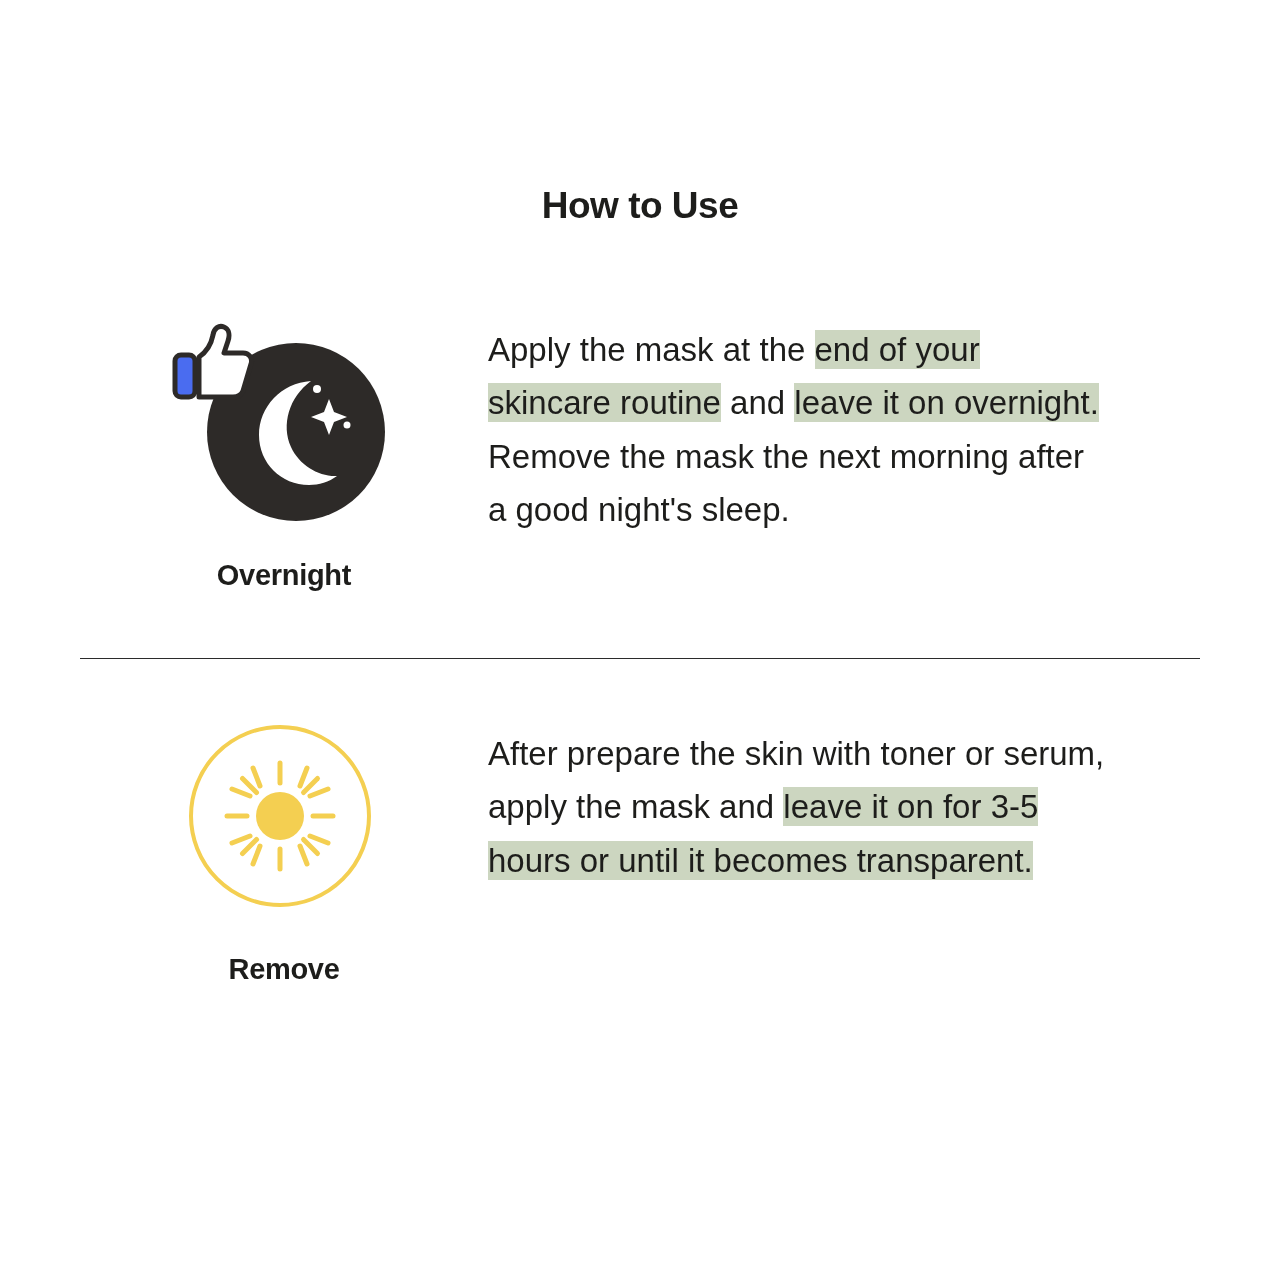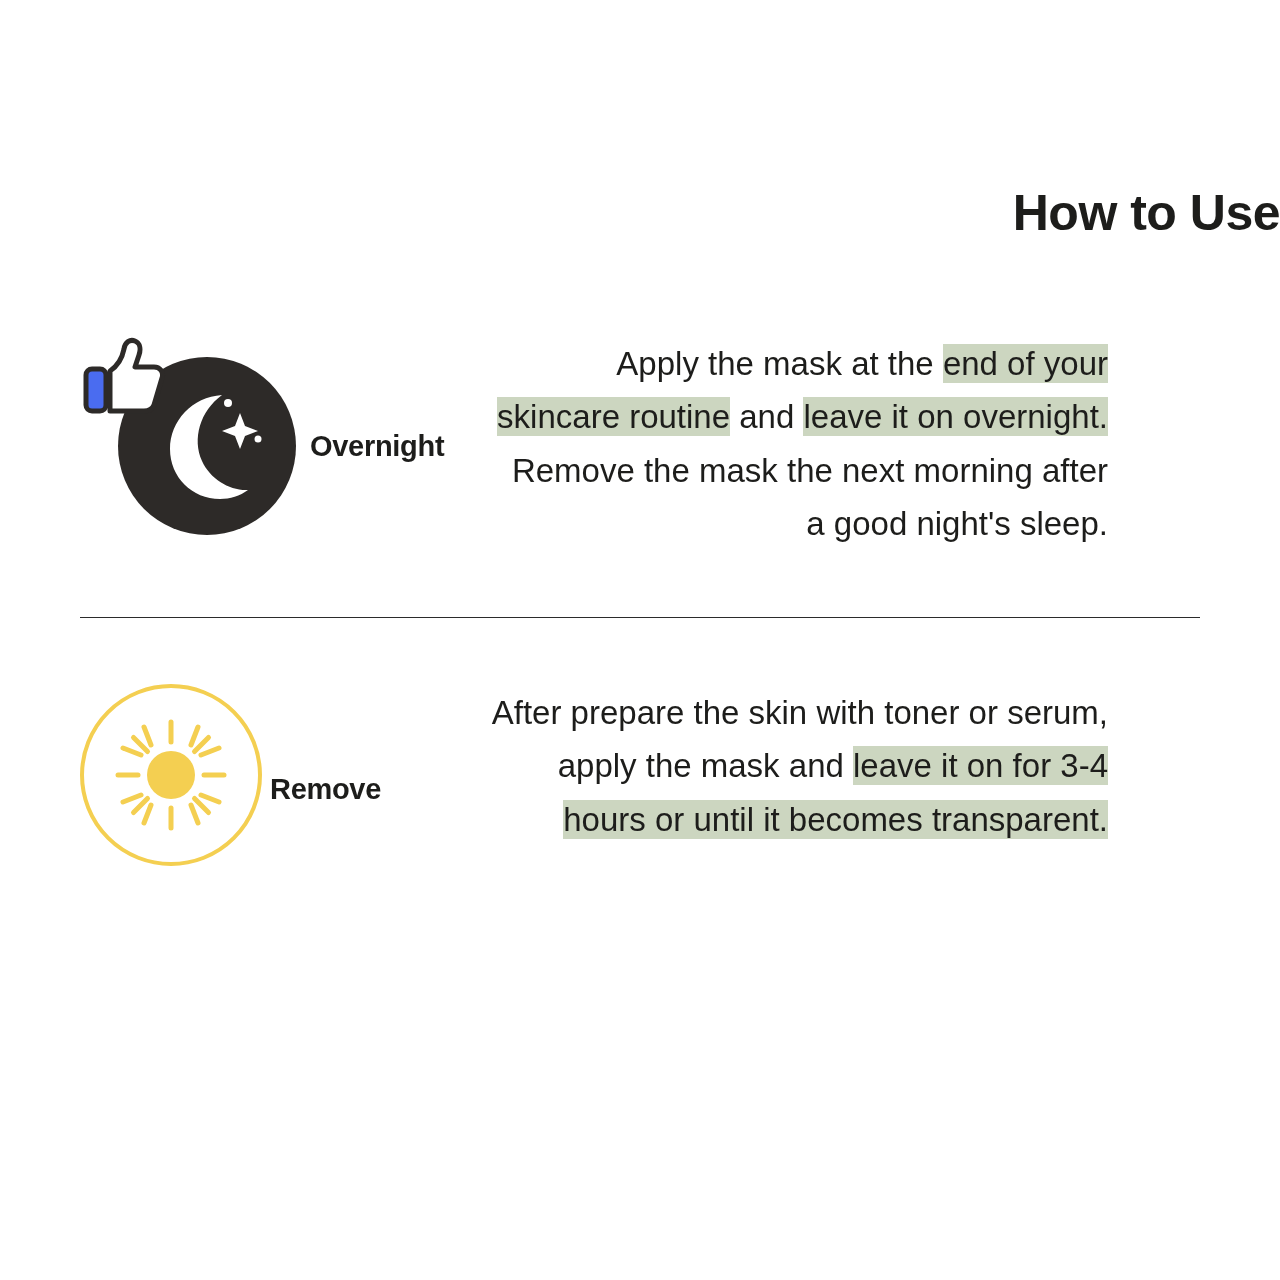--- a/index.html
+++ b/index.html
@@ -10,22 +10,22 @@
   body {
     width: 1280px;
     height: 1280px;
     font-family: "Liberation Sans", sans-serif;
     color: #231f20;
     position: relative;
     overflow: hidden;
   }
 
   .page-title {
-    text-align: right;
-    font-size: 50px;
+    text-align: center;
+    font-size: 37px;
     font-weight: bold;
     letter-spacing: -0.5px;
     color: #1d1d1b;
     margin: 0;
     padding-top: 186px;
     line-height: 1.1;
   }
 
   .section {
     display: flex;
@@ -34,23 +34,24 @@
     box-sizing: border-box;
   }
 
   .section-overnight { margin-top: 88px; }
   .section-daytime { margin-top: 60px; }
 
   .icon-col {
     width: 408px;
     flex: 0 0 408px;
     display: flex;
-    flex-direction: row;
+    flex-direction: column;
     align-items: center;
     padding-top: 6px;
+    gap: 16px;
   }
 
   .icon-label {
     margin-top: 22px;
     font-size: 29px;
     font-weight: bold;
     color: #1d1d1b;
     letter-spacing: -0.3px;
   }
 
@@ -58,21 +59,20 @@
     flex: 1 1 auto;
     padding-top: 8px;
   }
 
   .body-text {
     font-size: 33px;
     line-height: 1.62;
     color: #1d1d1b;
     max-width: 620px;
     margin: 0;
-    text-align: right;
   }
 
   .hl {
     background: #ccd6c0;
     padding: 1px 0;
     box-decoration-break: clone;
     -webkit-box-decoration-break: clone;
   }
 
   .divider {
@@ -173,15 +173,15 @@
           <line x1="43" y1="64" x2="61" y2="71"></line>
           <line x1="121" y1="111" x2="139" y2="118"></line>
           <line x1="43" y1="118" x2="61" y2="111"></line>
           <line x1="121" y1="71" x2="139" y2="64"></line>
         </g>
       </svg>
     </div>
     <div class="icon-label">Remove</div>
   </div>
   <div class="text-col">
-    <p class="body-text"><span>After prepare the skin with toner or serum, apply the mask and </span><span class="hl">leave it on for 3-4 hours or until it becomes transparent.</span></p>
+    <p class="body-text"><span>After prepare the skin with toner or serum, apply the mask and </span><span class="hl">leave it on for 3-5 hours or until it becomes transparent.</span></p>
   </div>
 </div>
 
 </body></html>

